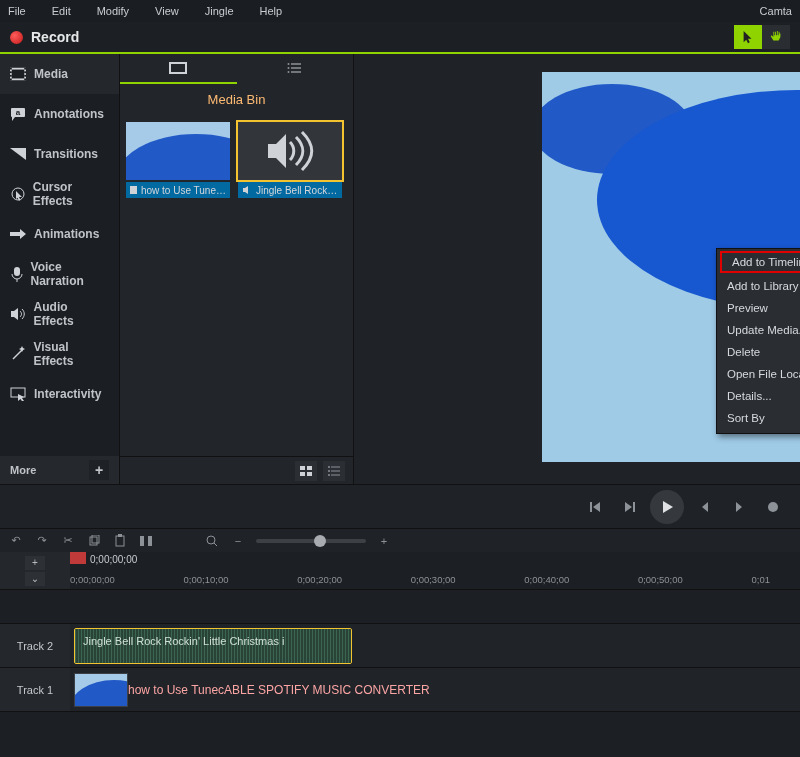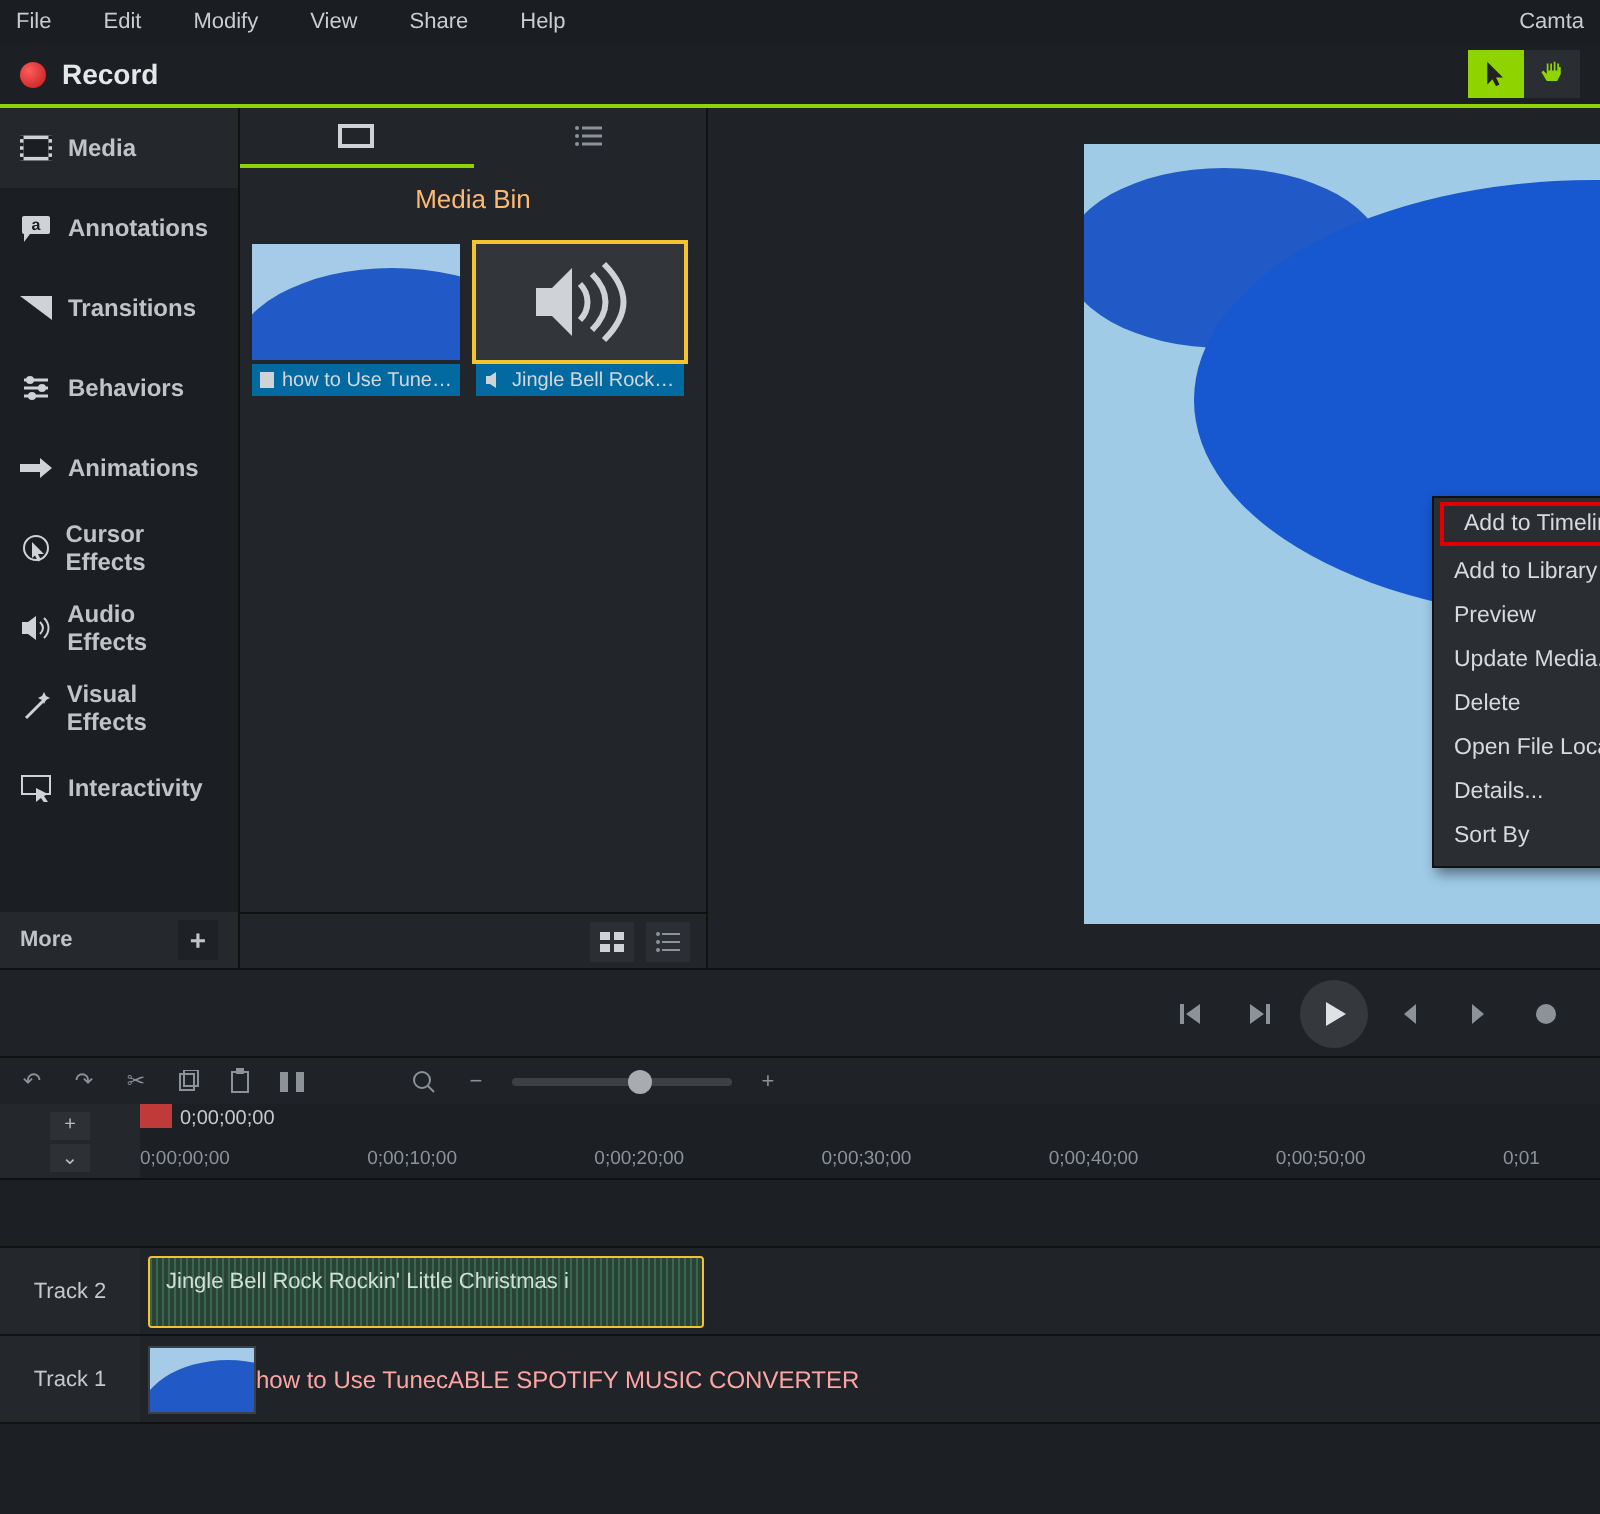--- a/index.html
+++ b/index.html
@@ -90,21 +90,21 @@
 </style>
 </head>
 <body>
 
 <div class="menubar">
   <div class="menubar-left">
     <span class="menubar-item">File</span>
     <span class="menubar-item">Edit</span>
     <span class="menubar-item">Modify</span>
     <span class="menubar-item">View</span>
-    <span class="menubar-item">Share</span>
+    <span class="menubar-item">Jingle</span>
     <span class="menubar-item">Help</span>
   </div>
   <span class="menubar-item">Camta</span>
 </div>
 
 <div class="recordbar">
   <div class="recordbar-left">
     <div class="rec-dot"></div>
     <span class="rec-label">Record</span>
   </div>
@@ -149,40 +149,39 @@
       <span>Annotations</span>
     </div>
     <div class="side-item">
       <svg width="16" height="12">
           <rect width="16" height="12" fill="#cfd2d6"></rect>
           <path d="M0 0l16 12H0z" fill="#1b1e22"></path>
         </svg>
       <span>Transitions</span>
     </div>
     <div class="side-item">
-      <svg width="16" height="14">
-          <path stroke="#cfd2d6" stroke-width="1.5" d="M2 3h12M2 7h12M2 11h12"></path>
-          <circle cx="5" cy="3" r="2" fill="#cfd2d6"></circle>
-          <circle cx="11" cy="7" r="2" fill="#cfd2d6"></circle>
-          <circle cx="6" cy="11" r="2" fill="#cfd2d6"></circle>
-        </svg>
-      <span>Behaviors</span>
-    </div>
-    <div class="side-item">
-      <svg width="16" height="10">
-          <path fill="#cfd2d6" d="M0 3h10V0l6 5-6 5V7H0z"></path>
-        </svg>
-      <span>Animations</span>
-    </div>
-    <div class="side-item">
       <svg width="16" height="16">
           <circle cx="8" cy="8" r="6" fill="none" stroke="#cfd2d6"></circle>
           <path fill="#cfd2d6" d="M6 5l6 6h-3l1.5 3-1.5.7-1.5-3L6 13z"></path>
         </svg>
       <span>Cursor Effects</span>
+    </div>
+    <div class="side-item">
+      <svg width="16" height="10">
+          <path fill="#cfd2d6" d="M0 3h10V0l6 5-6 5V7H0z"></path>
+        </svg>
+      <span>Animations</span>
+    </div>
+    <div class="side-item">
+      <svg width="14" height="16">
+          <rect x="4" y="1" width="6" height="9" rx="3" fill="#cfd2d6"></rect>
+          <path d="M2 8a5 5 0 0010 0" stroke="#cfd2d6" fill="none"></path>
+          <path d="M7 13v3" stroke="#cfd2d6"></path>
+        </svg>
+      <span>Voice Narration</span>
     </div>
     <div class="side-item">
       <svg width="16" height="14">
           <path fill="#cfd2d6" d="M1 4h3l4-3v12l-4-3H1z"></path>
           <path d="M10 4c2 2 2 4 0 6M12 2c3 3 3 7 0 10" stroke="#cfd2d6" fill="none"></path>
         </svg>
       <span>Audio Effects</span>
     </div>
     <div class="side-item">
       <svg width="16" height="16">

